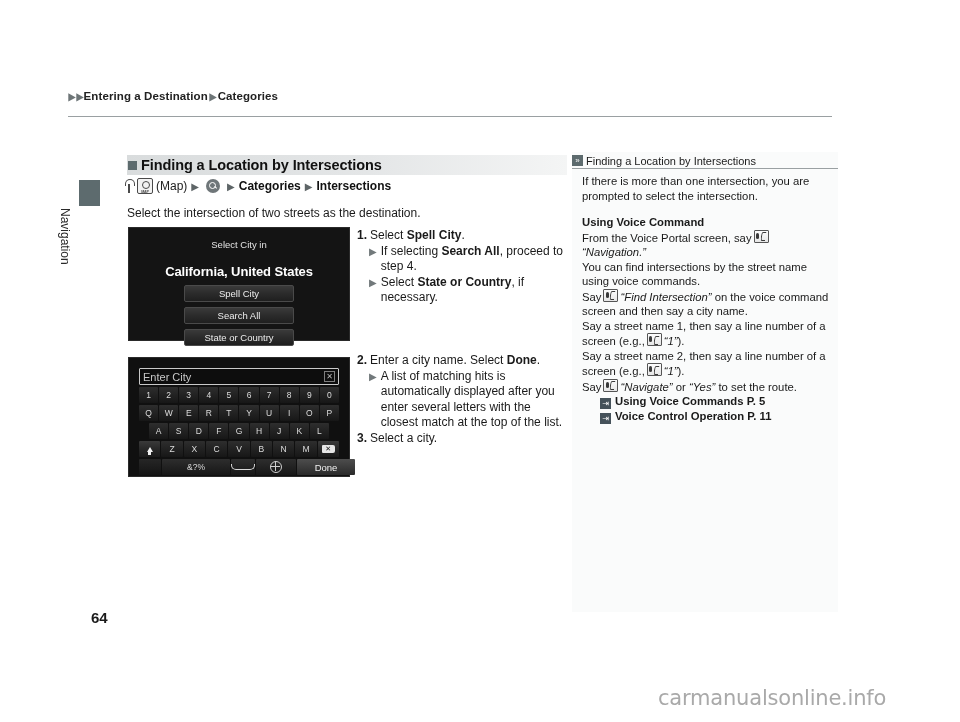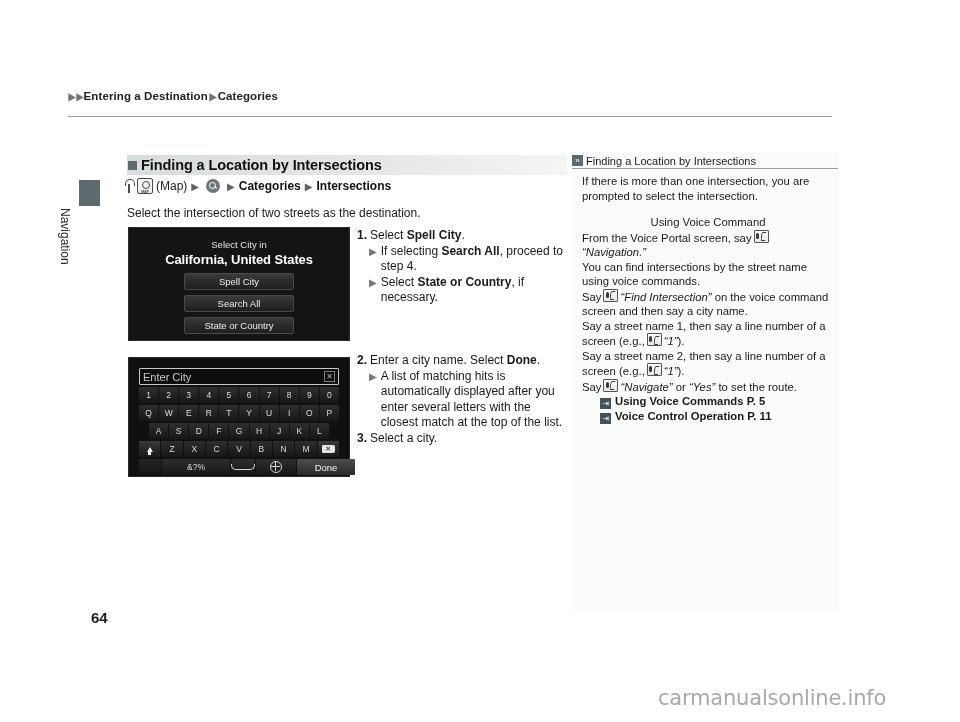--- a/index.html
+++ b/index.html
@@ -208,21 +208,21 @@
     text-align: center;
     color: #e3e3e3;
     font-size: 9.5px;
     margin-top: 11px;
   }
   .dev1 .t2 {
     text-align: center;
     color: #ffffff;
     font-size: 13px;
     font-weight: bold;
-    margin-top: 2px;
+    margin-top: 14px;
     letter-spacing: -0.1px;
   }
   .dev1 .btns { margin-top: 6px; }
   .dev1 .btn {
     width: 110px;
     height: 17px;
     margin: 0 auto 5px auto;
     background: linear-gradient(to bottom, #3a3a3a 0%, #2b2b2b 50%, #1f1f1f 100%);
     border: 1px solid #4a4a4a;
     border-radius: 2px;
@@ -432,21 +432,21 @@
     position: absolute;
     left: 582px;
     top: 174px;
     width: 252px;
     font-size: 11.3px;
     line-height: 14.5px;
     color: #1a1a1a;
   }
   .rp-body p { margin: 0; }
   .rp-gap { height: 12px; }
-  .rp-sub { font-weight: normal; font-size: 11.3px; text-align: center; }
+  .rp-sub { font-weight: bold; font-size: 11.3px; }
   .mic {
     display: inline-block;
     width: 13px; height: 11px;
     border: 1px solid #555;
     border-radius: 1px;
     background: linear-gradient(to bottom,#fdfdfd,#e6e6e6);
     position: relative;
     vertical-align: -1px;
     margin: 0 2px;
     overflow: hidden;

